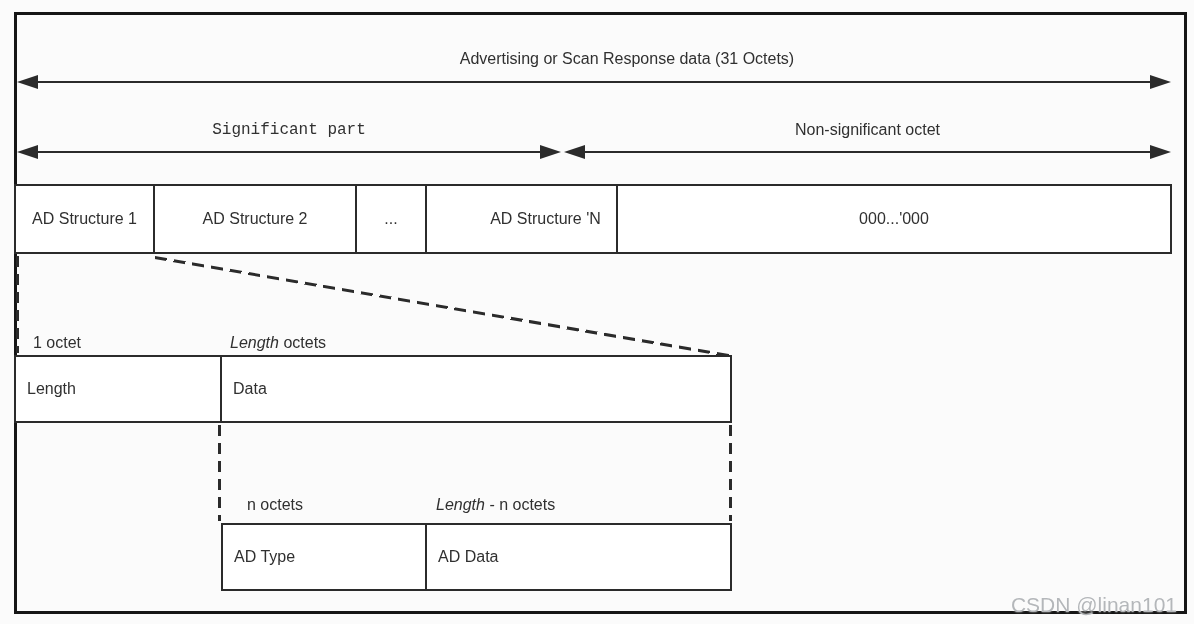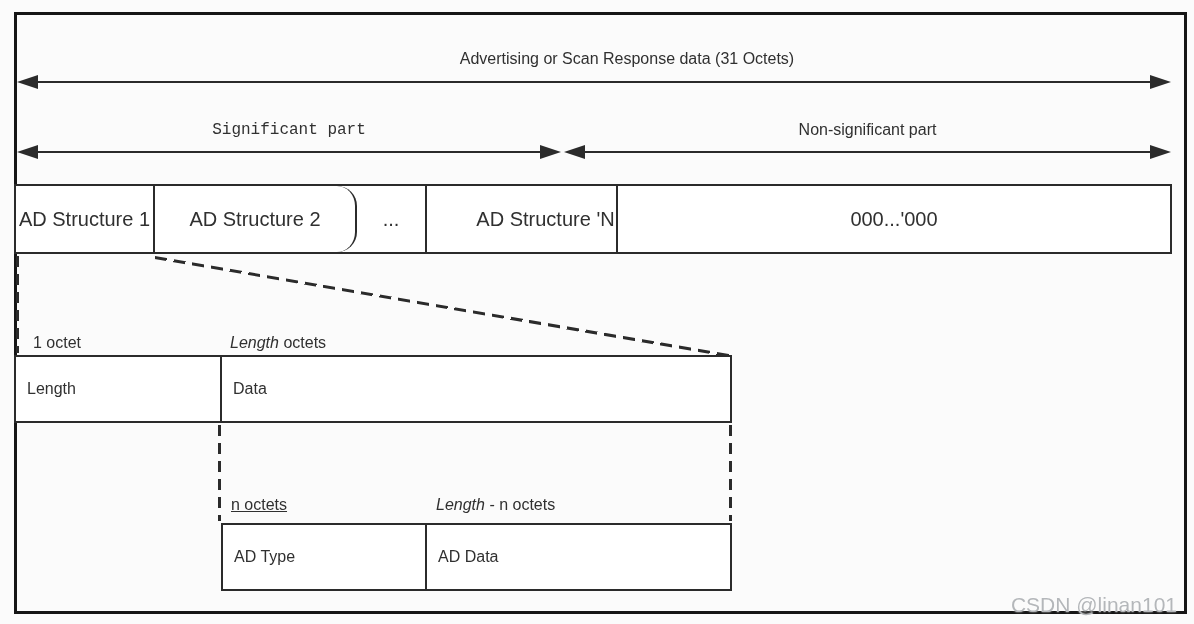--- a/index.html
+++ b/index.html
@@ -20,21 +20,21 @@
   .h-arrow .shaft{position:absolute;left:14px;right:14px;top:7px;height:2px;background:var(--line);}
   .h-arrow .head{position:absolute;top:1px;width:0;height:0;border-top:7px solid transparent;border-bottom:7px solid transparent;}
   .h-arrow .head-left{left:0;border-right:21px solid var(--line);}
   .h-arrow .head-right{right:0;border-left:21px solid var(--line);}
 
   .label{position:absolute;font-size:16px;color:var(--text);white-space:nowrap;}
   .label.centered{text-align:center;}
 
   
   .row{position:absolute;left:14px;top:184px;width:1158px;height:70px;border:2px solid var(--line);display:flex;background:#fff;}
-  .row .cell{height:100%;border-right:2px solid var(--line);display:flex;align-items:center;justify-content:center;font-size:20px;color:var(--text);white-space:nowrap;}
+  .row .cell{height:100%;border-right:2px solid var(--line);display:flex;align-items:center;justify-content:center;font-size:16px;color:var(--text);white-space:nowrap;}
   .row .cell:last-child{border-right:none;flex:1;}
 
   
   .dbox{position:absolute;border:2px solid var(--line);display:flex;background:#fff;}
   .dbox .dcell{height:100%;border-right:2px solid var(--line);display:flex;align-items:center;padding-left:11px;font-size:16px;color:var(--text);white-space:nowrap;}
   .dbox .dcell:last-child{border-right:none;flex:1;}
 
   
   .dash-v{position:absolute;width:3px;background:repeating-linear-gradient(to bottom,var(--line) 0 11px,transparent 11px 18px);}
   .dash-diag{position:absolute;height:3px;background:repeating-linear-gradient(to right,var(--line) 0 12px,transparent 12px 19px);transform-origin:0 0;}
@@ -56,50 +56,50 @@
     <div class="head head-right"></div>
   </div>
 
   <div class="label centered" style="left:17px;top:121px;width:544px;font-family:Liberation Mono, monospace;">Significant part</div>
   <div class="h-arrow" style="left:17px;top:144px;width:544px;">
     <div class="shaft"></div>
     <div class="head head-left"></div>
     <div class="head head-right"></div>
   </div>
 
-  <div class="label centered" style="left:564px;top:121px;width:607px;">Non-significant part</div>
+  <div class="label centered" style="left:564px;top:121px;width:607px;">Non-significant octet</div>
   <div class="h-arrow" style="left:564px;top:144px;width:607px;">
     <div class="shaft"></div>
     <div class="head head-left"></div>
     <div class="head head-right"></div>
   </div>
 
   <div class="row">
     <div class="cell" style="width:139px;">AD Structure 1</div>
-    <div class="cell" style="width:202px;border-radius:20px;">AD Structure 2</div>
+    <div class="cell" style="width:202px;">AD Structure 2</div>
     <div class="cell" style="width:70px;">...</div>
     <div class="cell" style="width:143px;margin-left:48px;">AD Structure 'N</div>
     <div class="cell">000...'000</div>
   </div>
 
   <div class="dash-v" style="left:16px;top:256px;height:97px;"></div>
   <div class="dash-diag" style="left:155px;top:256px;width:585px;transform:rotate(9.7deg);"></div>
 
   <div class="label" style="left:33px;top:334px;">1 octet</div>
   <div class="label" style="left:230px;top:334px;"><i class="len">Length</i><span> octets</span></div>
 
   <div class="dbox" style="left:14px;top:355px;width:718px;height:68px;">
     <div class="dcell" style="width:206px;">Length</div>
     <div class="dcell">Data</div>
   </div>
 
   <div class="dash-v" style="left:218px;top:425px;height:96px;"></div>
   <div class="dash-v" style="left:729px;top:425px;height:96px;"></div>
 
-  <div class="label" style="left:231px;top:496px;text-decoration:underline;">n octets</div>
+  <div class="label" style="left:247px;top:496px;">n octets</div>
   <div class="label" style="left:436px;top:496px;"><i class="len">Length</i><span> - n octets</span></div>
 
   <div class="dbox" style="left:221px;top:523px;width:511px;height:68px;text-align:center;">
     <div class="dcell" style="width:204px;">AD Type</div>
     <div class="dcell">AD Data</div>
   </div>
 
   <div class="watermark">CSDN @linan101</div>
 
 </div>

